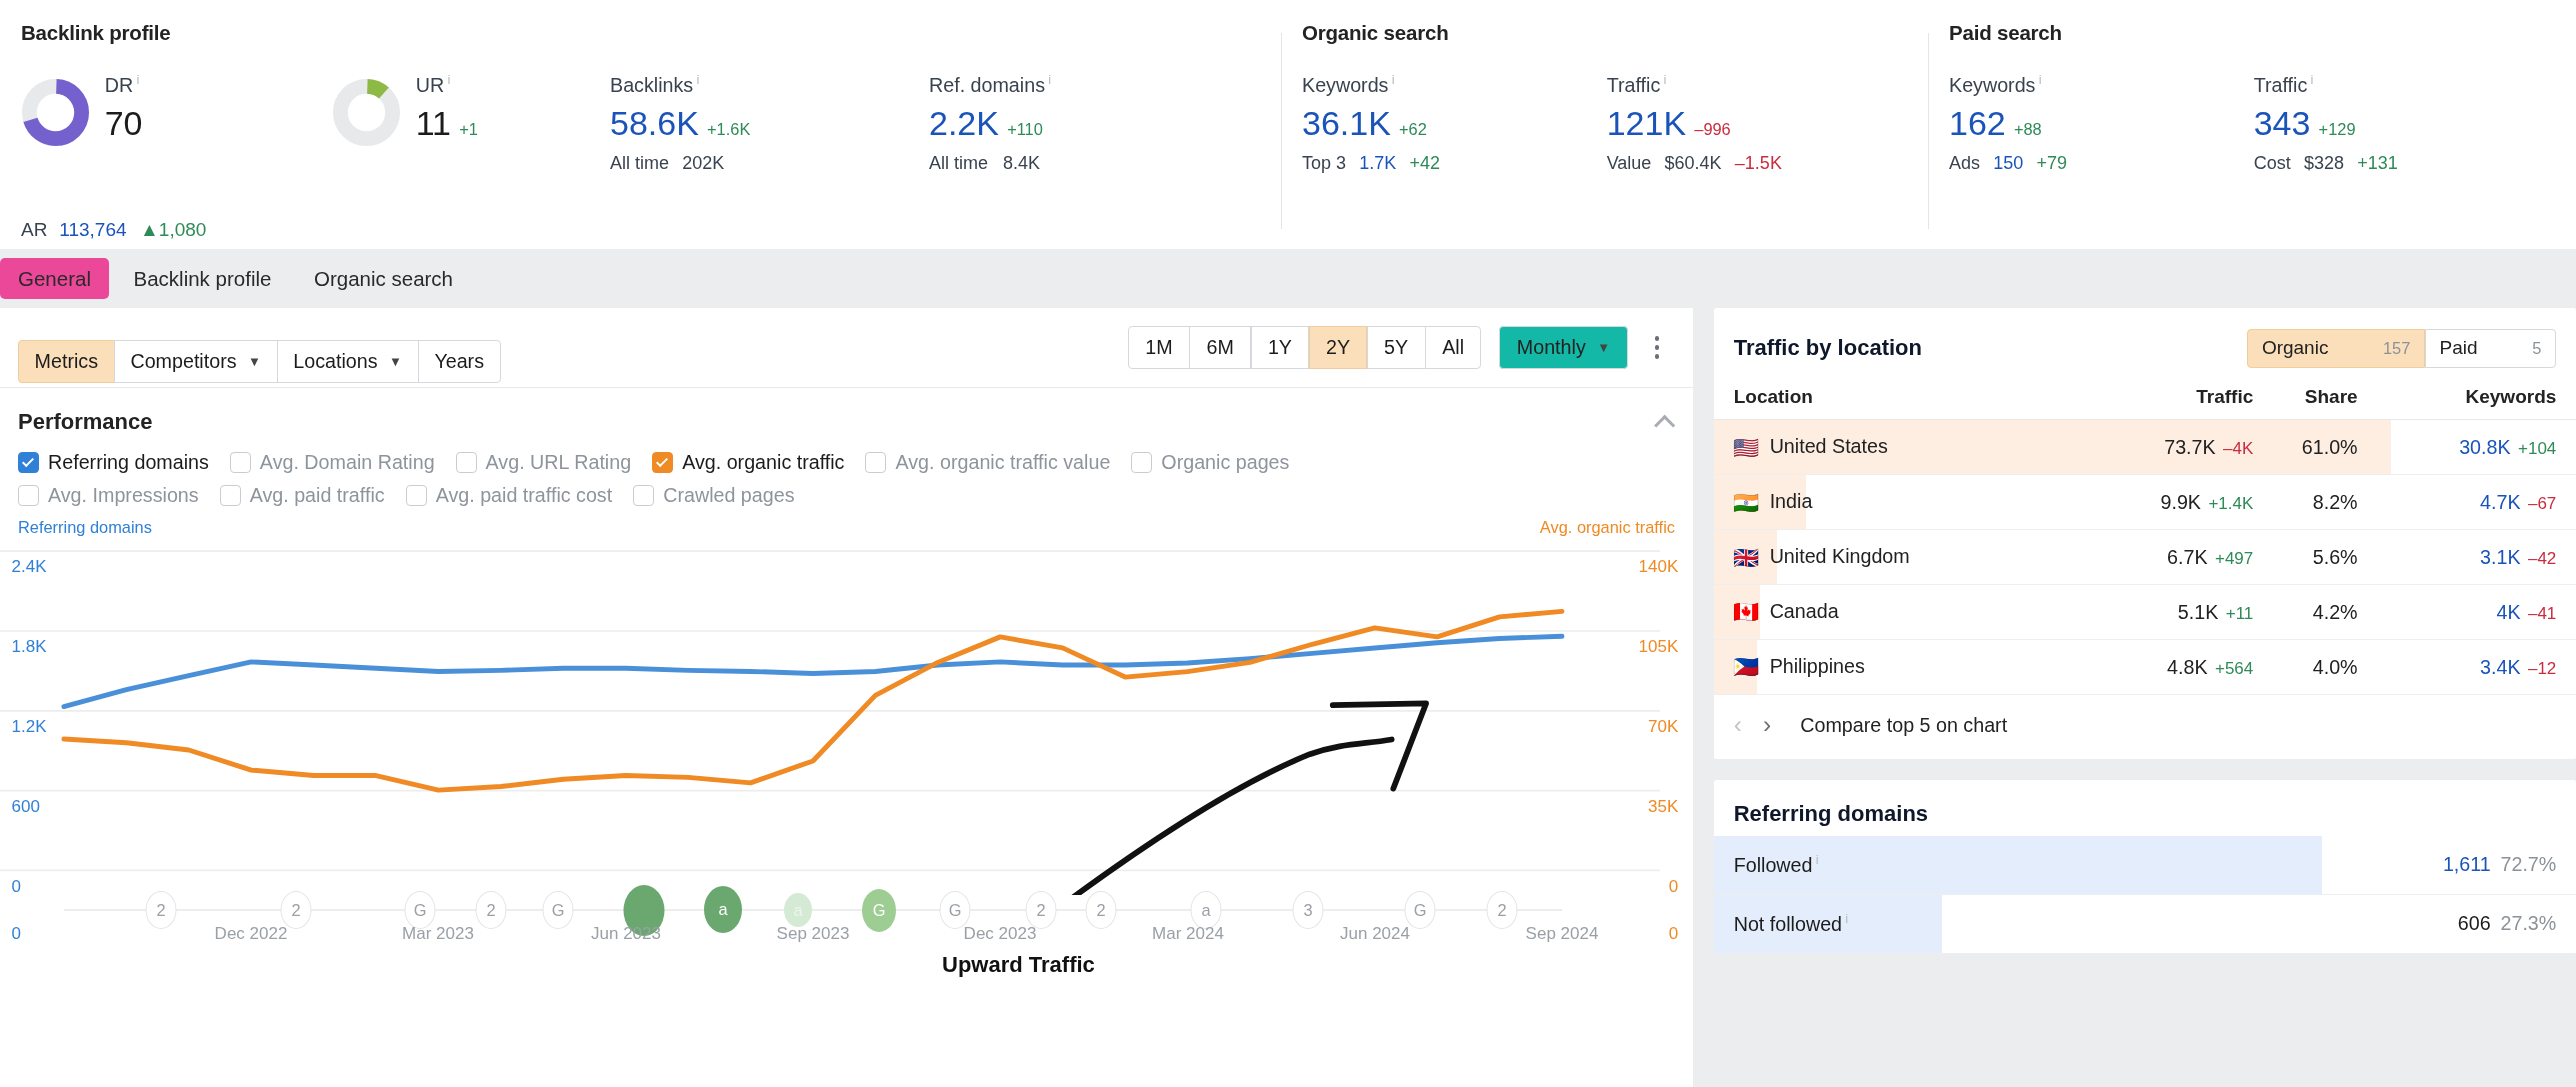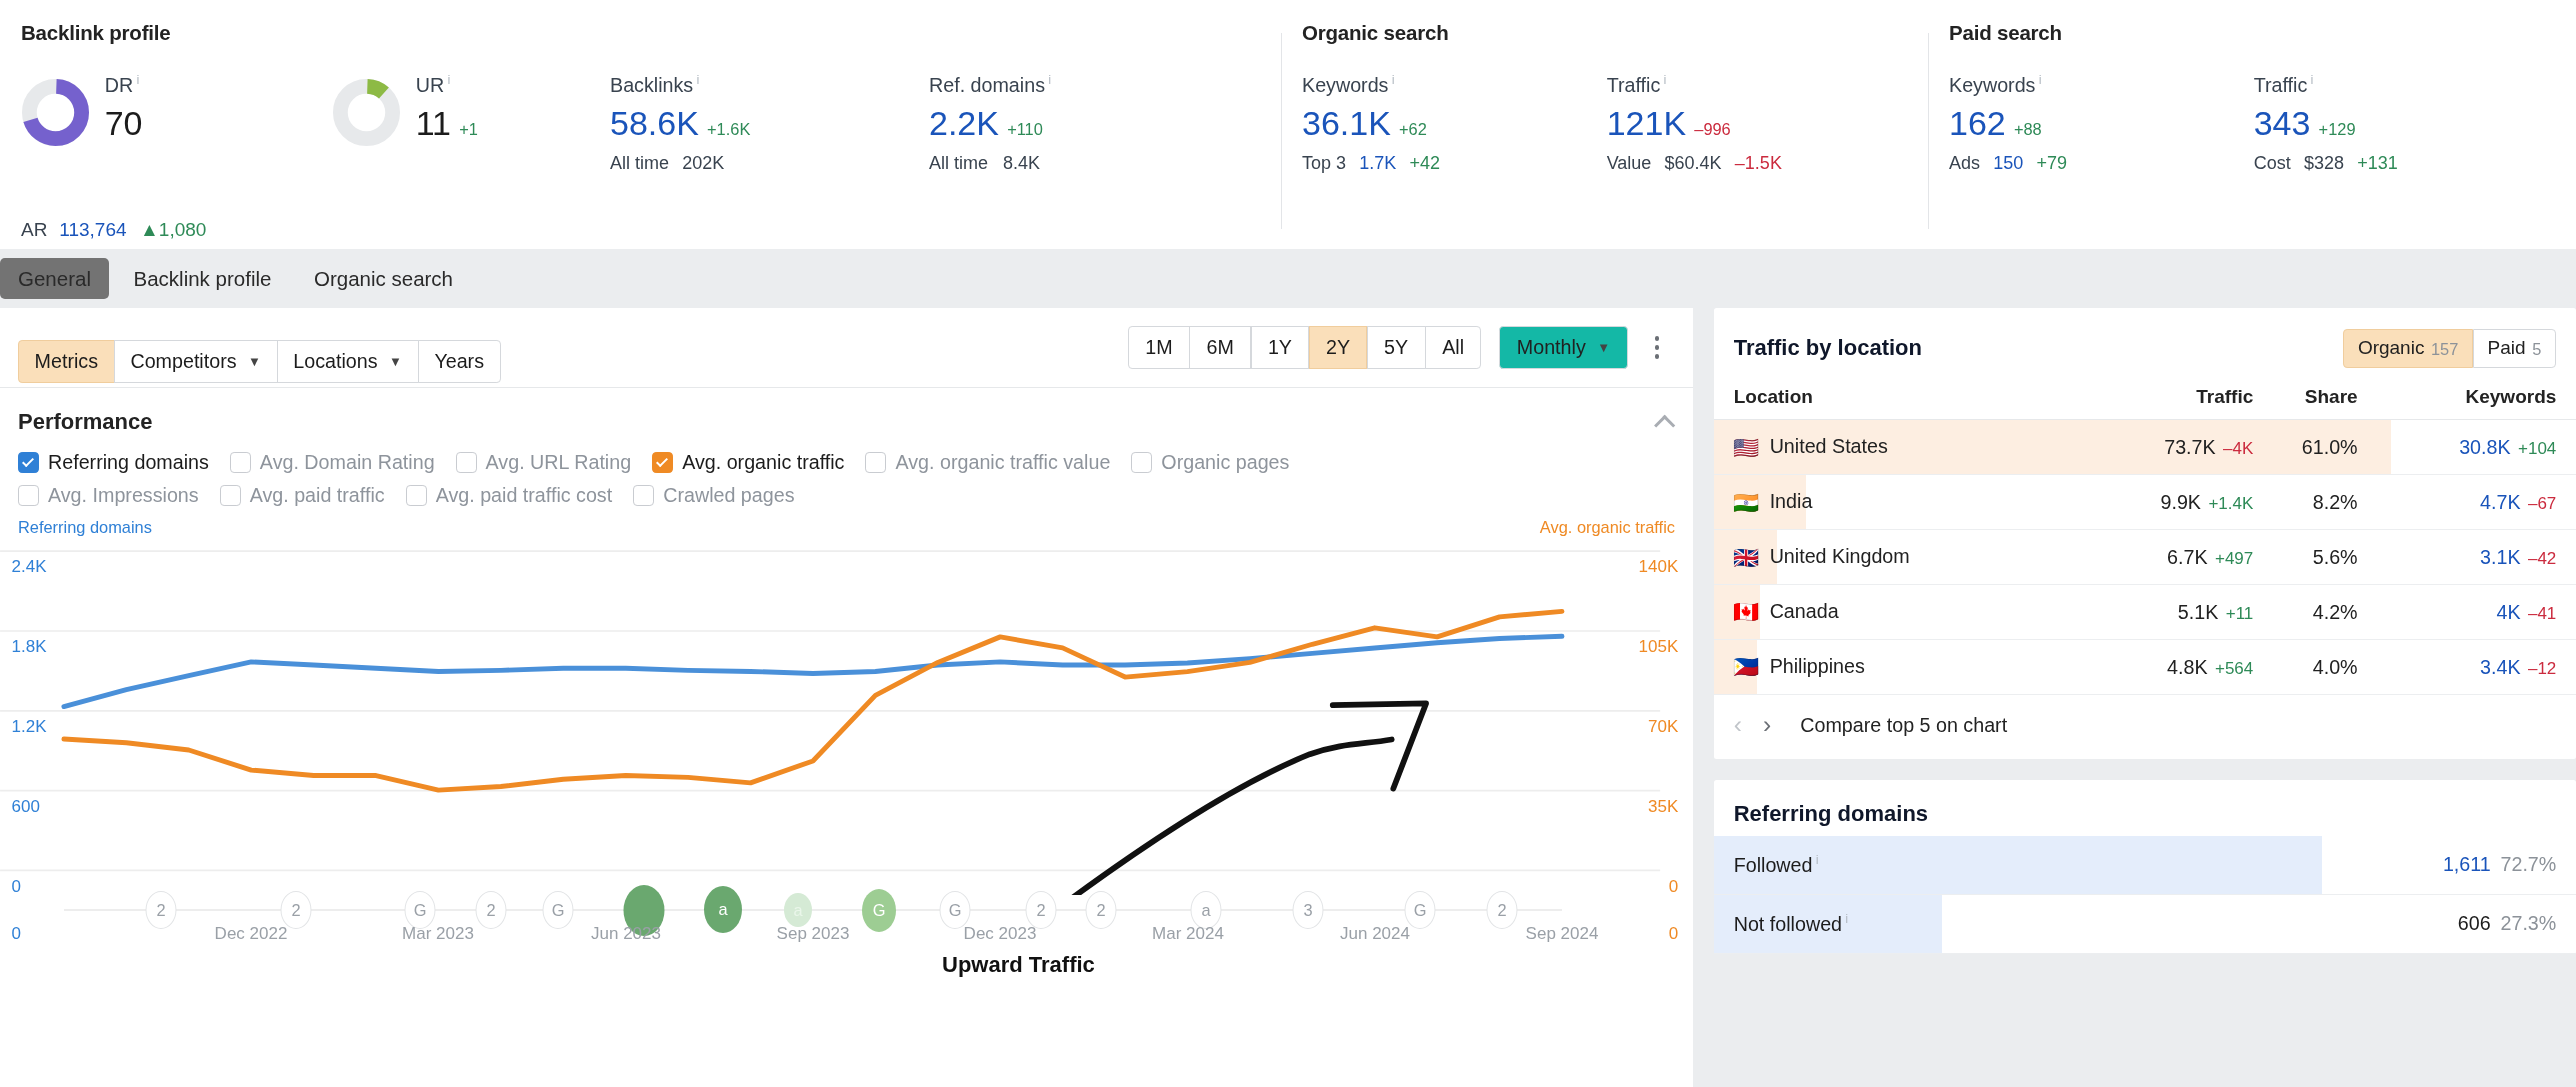--- a/index.html
+++ b/index.html
@@ -59,21 +59,21 @@
 
   
   .tabsbar {
     height: 59px; background: #ebedef;
     display: flex; align-items: center; padding-left: 0px;
   }
   .tab {
     font-size: 20.5px; color: #2a2a2a; padding: 8.2px 18px;
     border-radius: 4.9px; margin-right: 6.6px; cursor: pointer;
   }
-  .tab.active { background: #737373; }
+  .tab.active { background: #ec4899; }
 
   
   .main { display: flex; height: 780px; background: #ebedef; }
   .left-col { width: 1693px; background: #ffffff; position: relative; }
   .right-col { width: 883px; padding-left: 21px; padding-top: 0; }
 
   
   .toolbar {
     height: 79px; display: flex; align-items: center;
     padding: 0 18px; position: relative;
@@ -167,21 +167,21 @@
   
   .panel { background: #fff; border-radius: 2.5px; }
   .panel-head {
     display: flex; align-items: center; padding: 21px 19.7px 0 19.7px;
   }
   .panel-title { font-size: 22px; font-weight: 700; color: #0f172a; }
   .seg { margin-left: auto; display: flex; }
   .seg-btn {
     border: 0.8px solid #d5d8dc; background: #fff; font-size: 19px;
     padding: 7.4px 14px; cursor: pointer; margin-left: -0.8px;
-    display: flex; align-items: flex-end; white-space: nowrap;
+    display: flex; align-items: center; white-space: nowrap; gap: 48px;
   }
   .seg-btn:first-child { border-radius: 4.1px 0 0 4.1px; margin-left: 0; }
   .seg-btn:last-child { border-radius: 0 4.1px 4.1px 0; }
   .seg-btn.sel { background: #fadfba; border-color: #f0cd9d; }
   .seg-cnt { color: #8c9299; font-size: 16.4px; margin-left: 6.6px; }
 
   table.loc { width: 100%; border-collapse: collapse; margin-top: 18px; }
   table.loc th {
     font-size: 19px; font-weight: 700; color: #232323; text-align: right;
     padding: 0 0 11.5px 0; border-bottom: 0.8px solid #e6e8ea;

